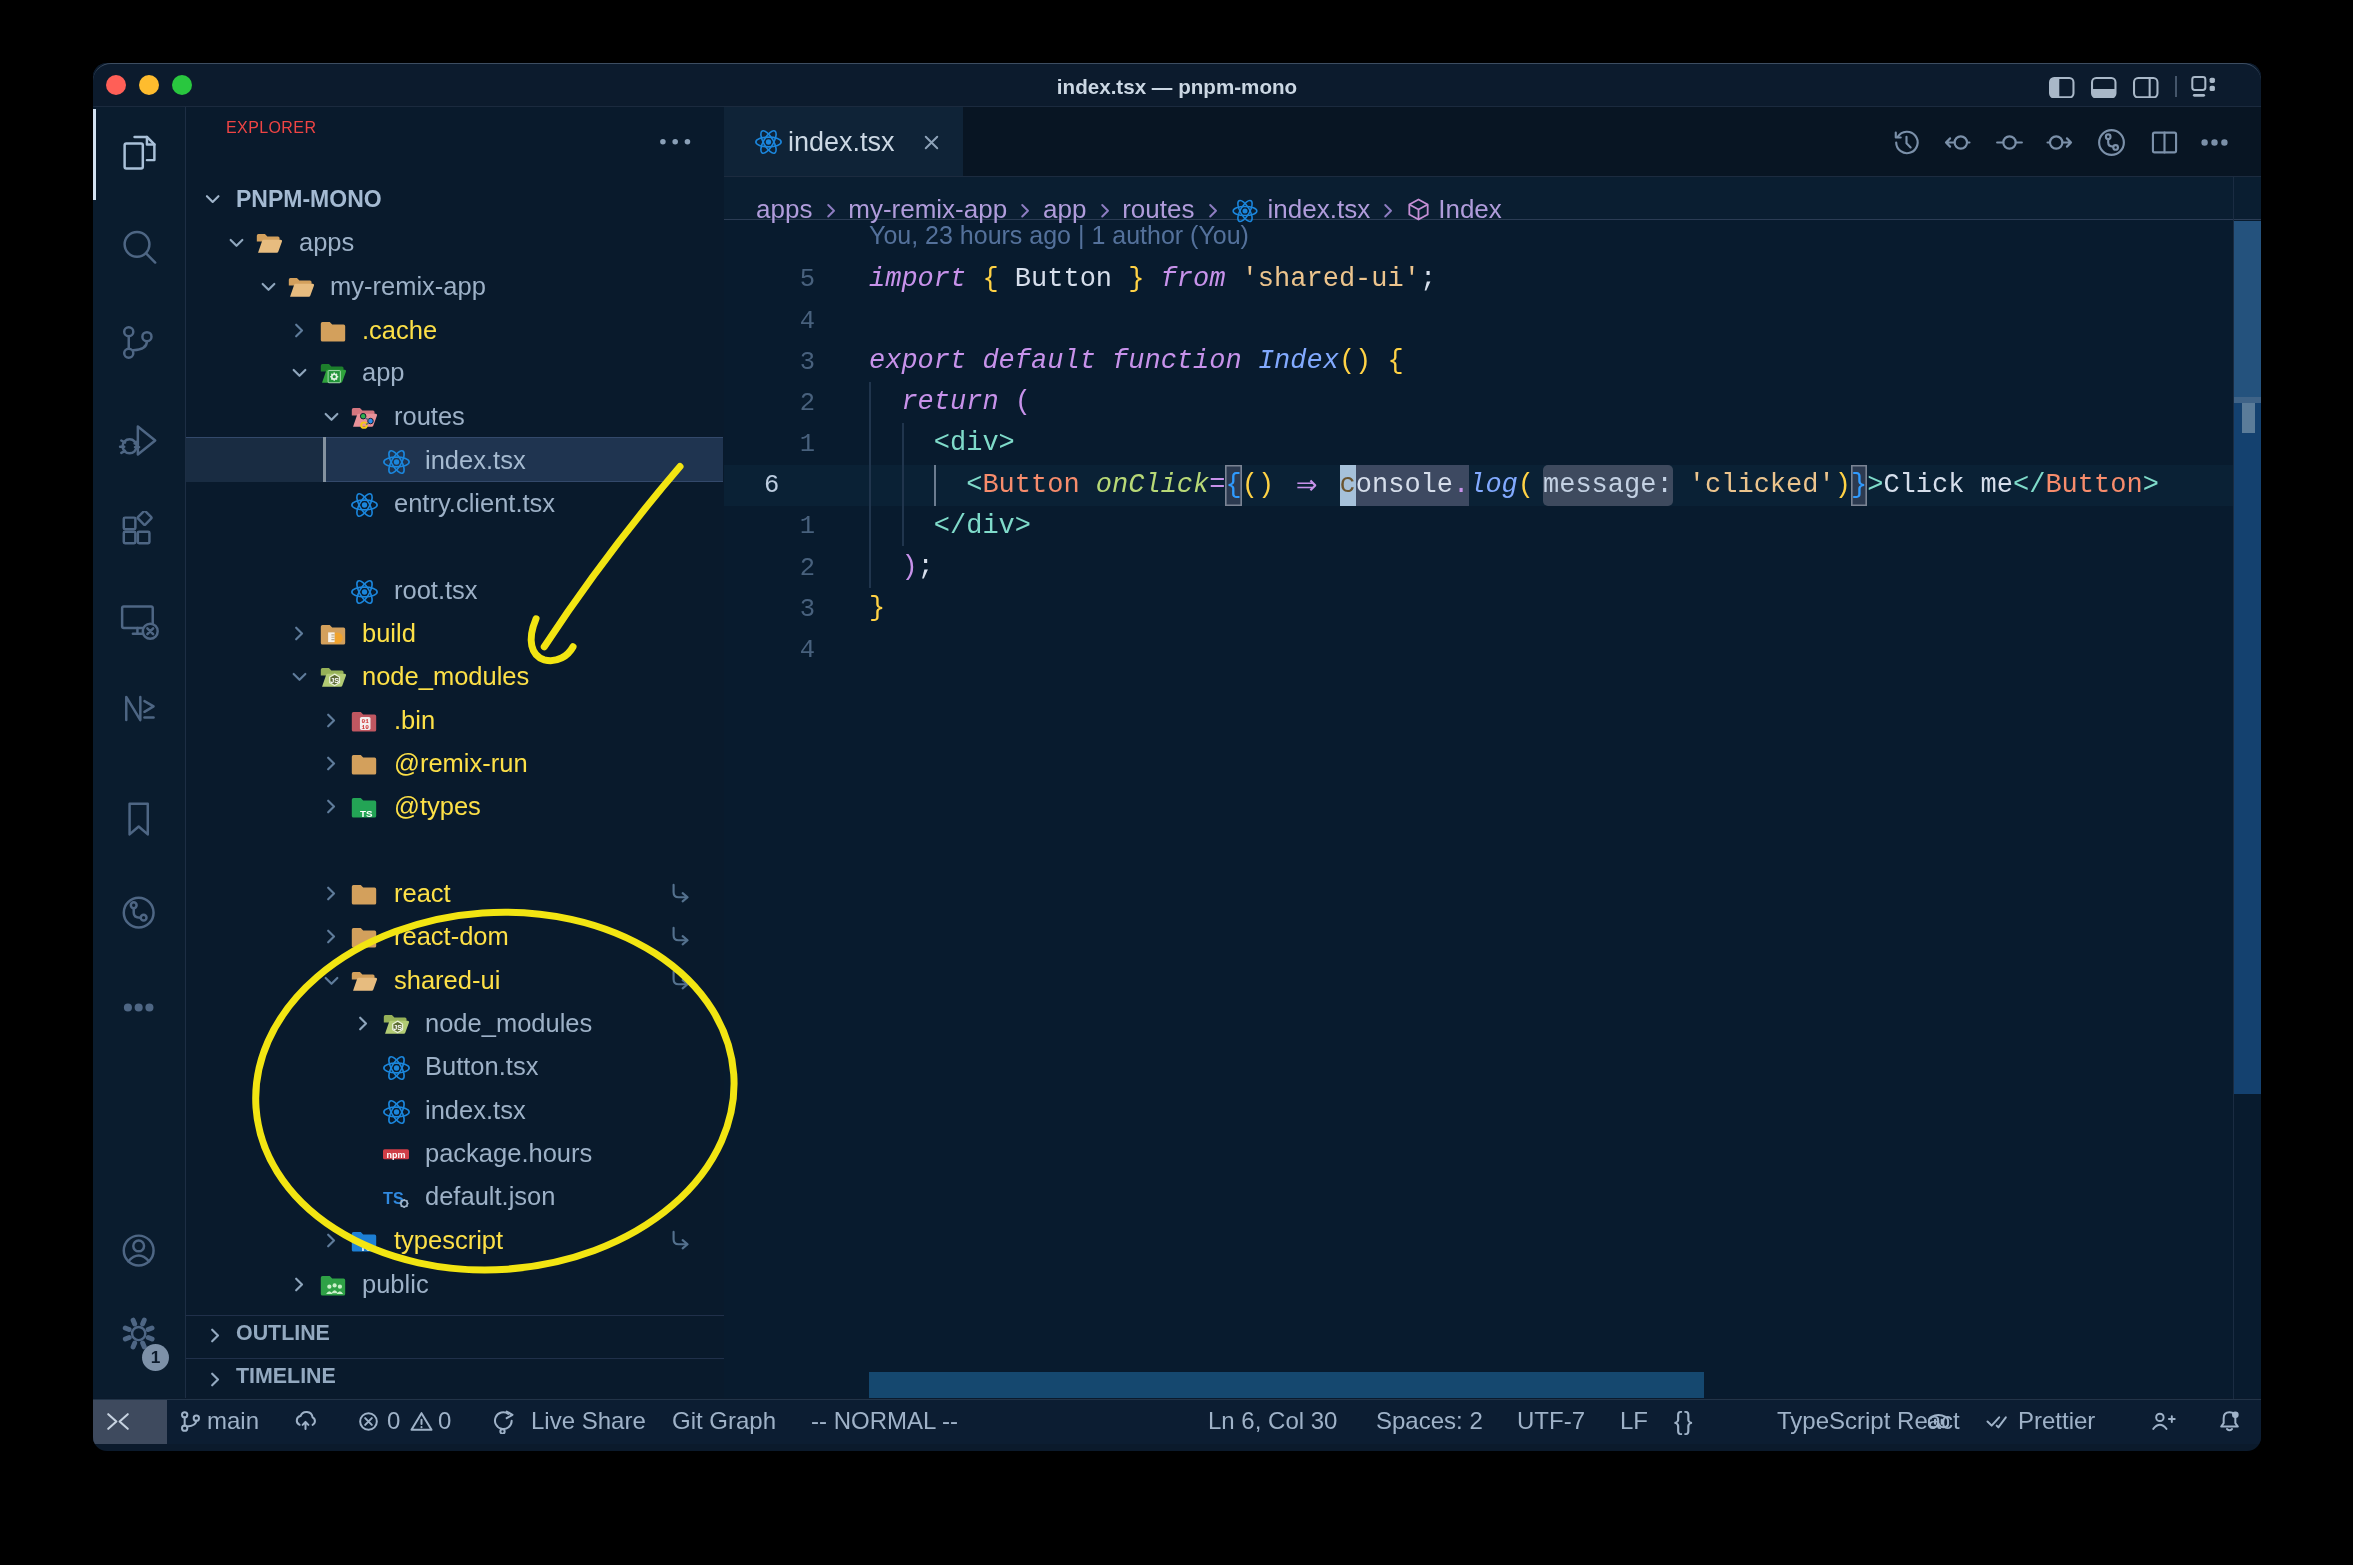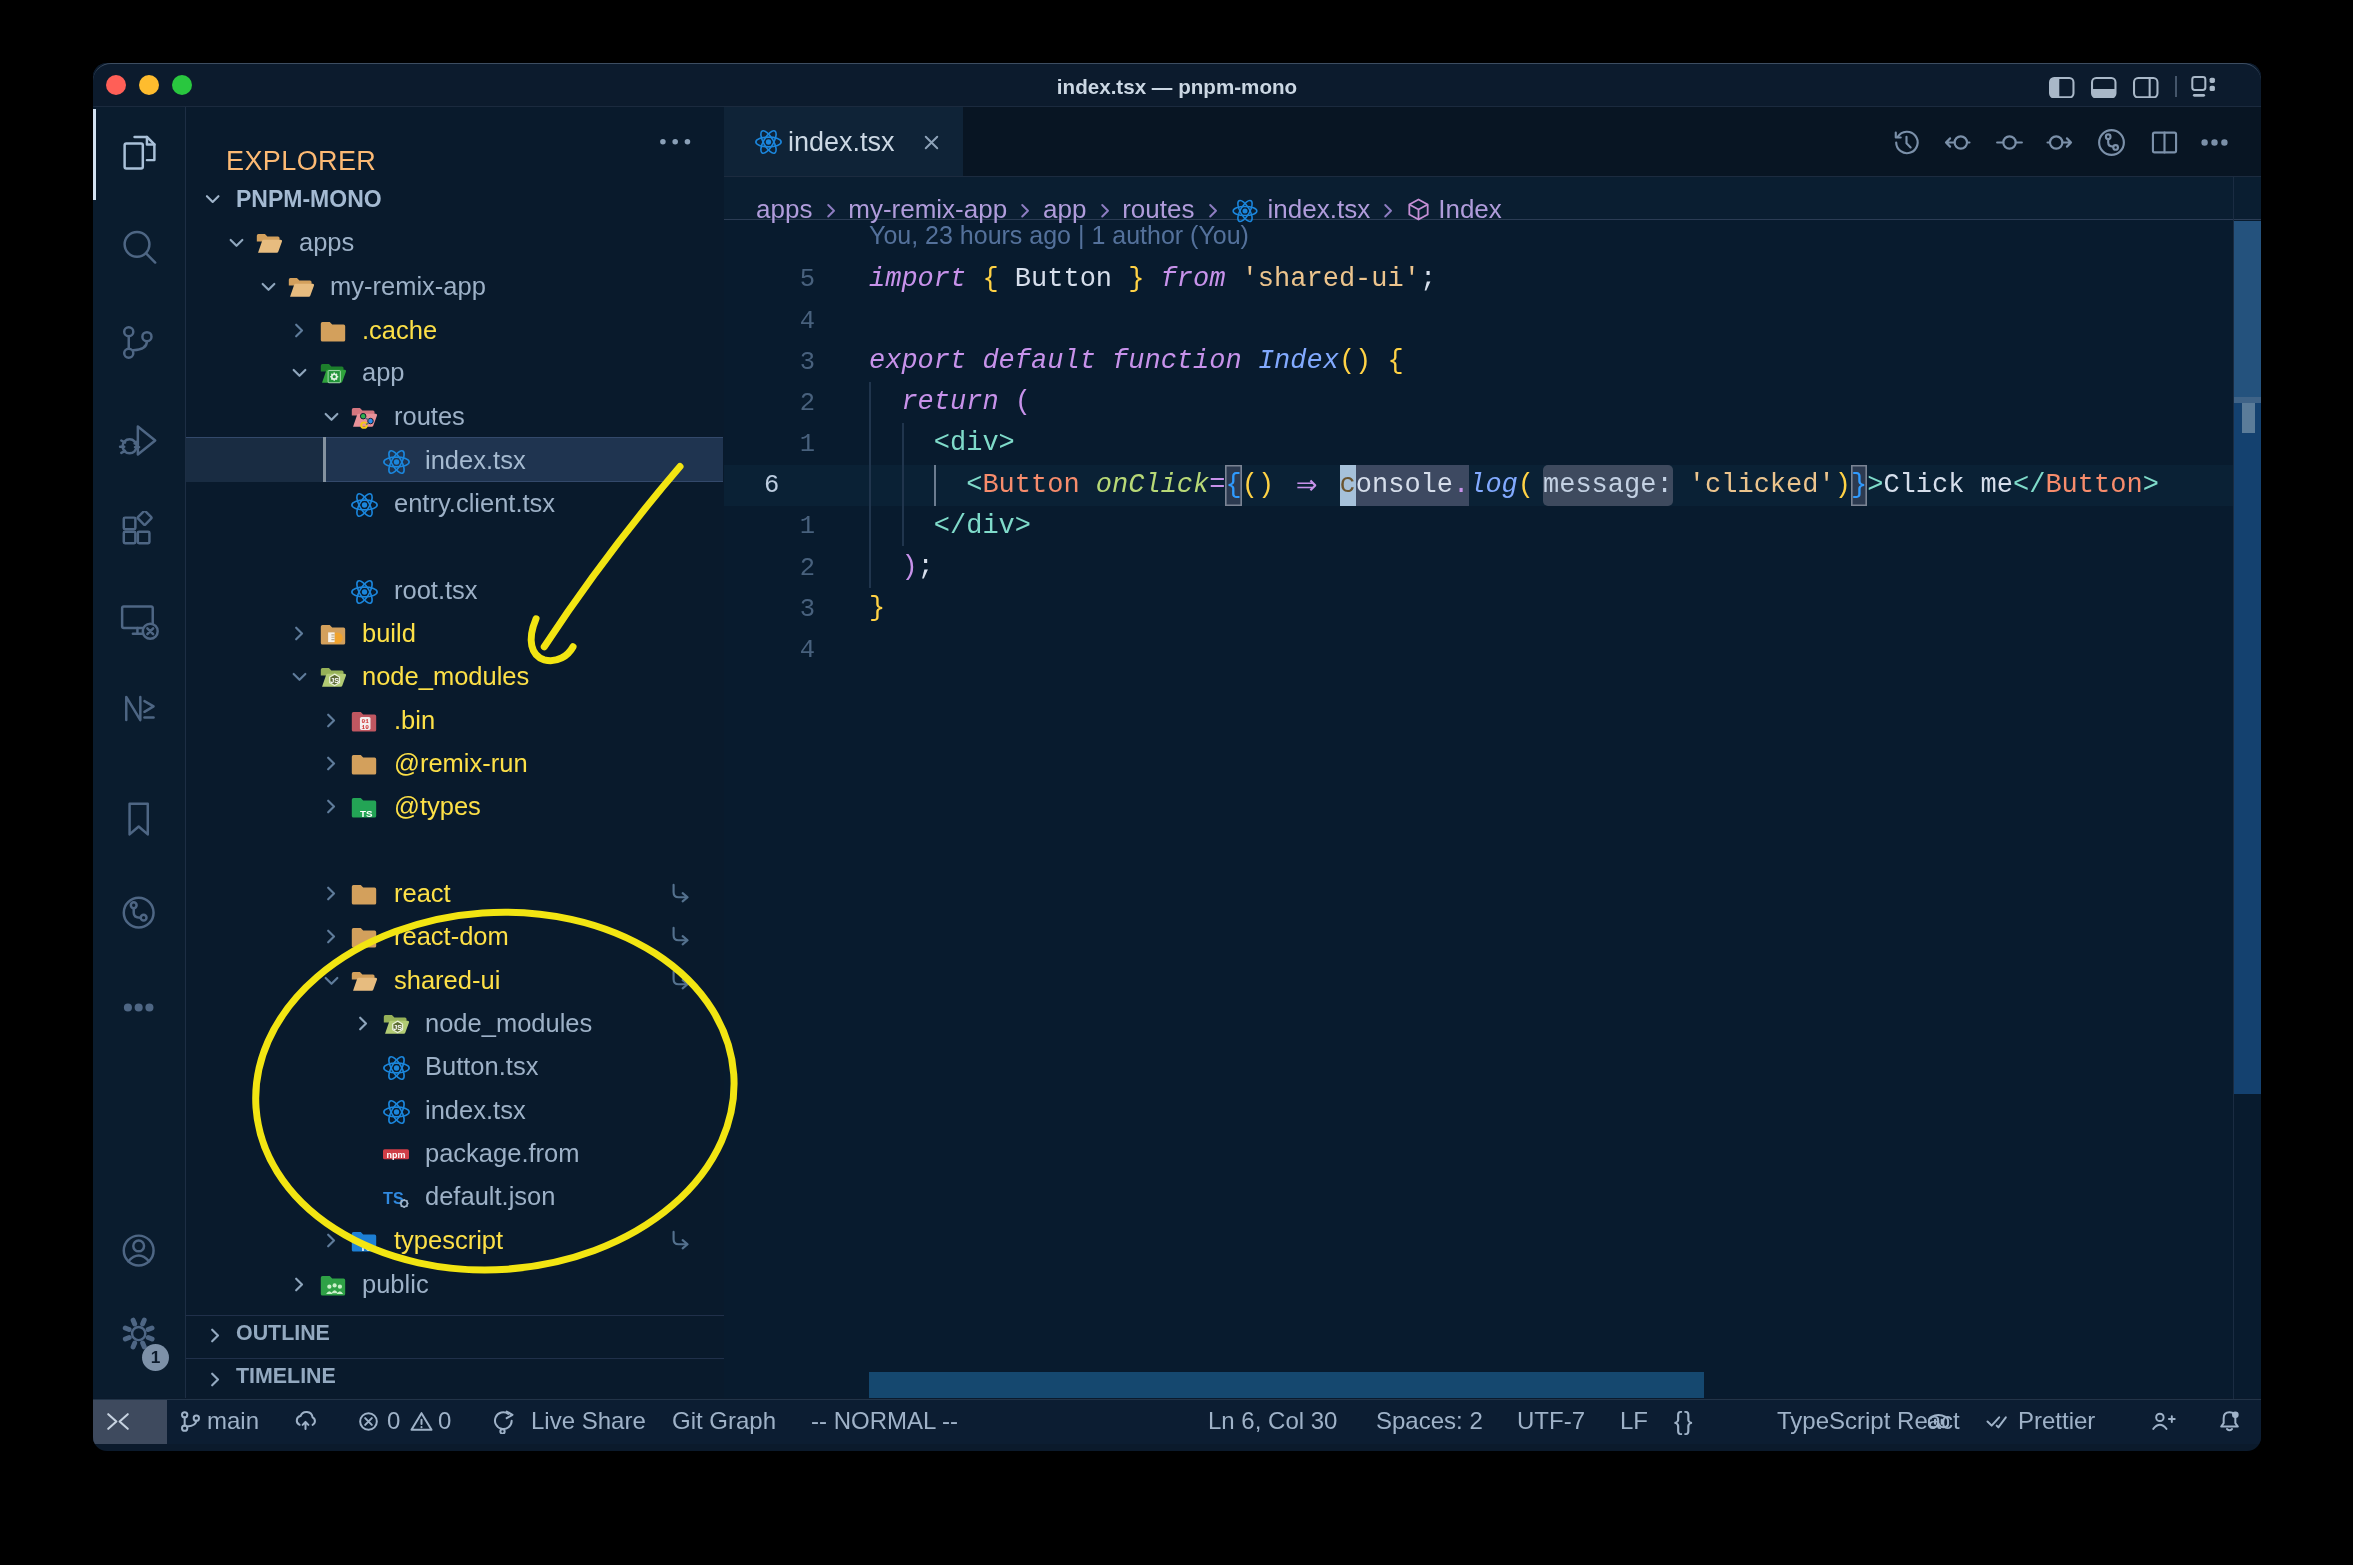--- a/index.html
+++ b/index.html
@@ -118,21 +118,21 @@
       <path d="M29.8 37.5 L31.7 42.1" stroke-width="6"></path>
       <path d="M20.2 37.6 L18.3 42.2" stroke-width="6"></path>
       <path d="M13.5 30.8 L8.9 32.7" stroke-width="6"></path>
       <path d="M13.4 21.2 L8.8 19.3" stroke-width="6"></path>
       <path d="M20.2 14.5 L18.3 9.9" stroke-width="6"></path>
       <path d="M29.8 14.4 L31.7 9.8" stroke-width="6"></path>
       <path d="M36.5 21.2 L41.1 19.3" stroke-width="6"></path>
     </svg>
 <div class="abs" style="left:49px;top:1281px;width:27px;height:27px;border-radius:50%;background:#7d91a8;color:#0d1b2c;font-size:17.3px;font-weight:700;text-align:center;line-height:27px">1</div>
 <div class="abs" style="left:93px;top:44px;width:631px;height:1291px;background:#091a2c;border-right:0.8px solid #1d2e44"></div>
-<div class="abs" style="left:133px;top:83px;font-size:27px;letter-spacing:0.4px;color:#fdba74">EXPLORER</div>
+<div class="abs" style="left:133px;top:56px;font-size:16px;letter-spacing:0.4px;color:#ef4444">EXPLORER</div>
 <svg class="abs" style="left:565px;top:73px" width="36" height="11.5" viewBox="0 0 44 14">
 <circle cx="6" cy="7" r="3.4" fill="#8aa0b8"></circle>
       <circle cx="21" cy="7" r="3.4" fill="#8aa0b8"></circle>
       <circle cx="36" cy="7" r="3.4" fill="#8aa0b8"></circle>
     </svg>
 <div class="abs" style="left:109px;top:125px">
       <svg width="21.4" height="21.4" viewBox="0 0 26 26" fill="none" stroke="#9fb4ca" stroke-width="2.6" stroke-linecap="round" stroke-linejoin="round">
         <path d="M6 10 l7 7 7 -7"></path>
       </svg>
     </div>
@@ -430,21 +430,21 @@
       </div>
       <div class="abs lbl bri" style="left:332px;top:7.4px">index.tsx</div>
     </div>
 <div class="abs" style="left:0;top:1069px;width:724px;height:44px">
       <div class="abs" style="left:288px;top:9px">
         <svg width="30" height="26" viewBox="0 0 36 32">
           <rect x="2" y="10" width="32" height="12.5" rx="2" fill="#cf3e47"></rect>
           <text x="18" y="20.5" font-size="11" font-weight="700" fill="#fff" text-anchor="middle" font-family="Liberation Sans">npm</text>
         </svg>
       </div>
-      <div class="abs lbl bri" style="left:332px;top:7.4px">package.from</div>
+      <div class="abs lbl bri" style="left:332px;top:7.4px">package.hours</div>
     </div>
 <div class="abs" style="left:0;top:1112px;width:724px;height:44px">
       <div class="abs" style="left:288px;top:9px">
         <svg width="30" height="26" viewBox="0 0 36 32">
           <text x="2" y="24" font-size="20" font-weight="700" fill="#3089df" font-family="Liberation Sans">TS</text>
           <circle cx="28" cy="24" r="4" fill="none" stroke="#9fb3c8" stroke-width="2"></circle>
           <path d="M28 18.5 v2 M28 27.5 v2 M22.5 24 h2 M31.5 24 h2 M24 20 l1.5 1.5 M30.5 26.5 L32 28 M32 20 l-1.5 1.5 M25.5 26.5 L24 28" stroke="#9fb3c8" stroke-width="1.8"></path>
         </svg>
       </div>
       <div class="abs lbl bri" style="left:332px;top:7.4px">default.json</div>

